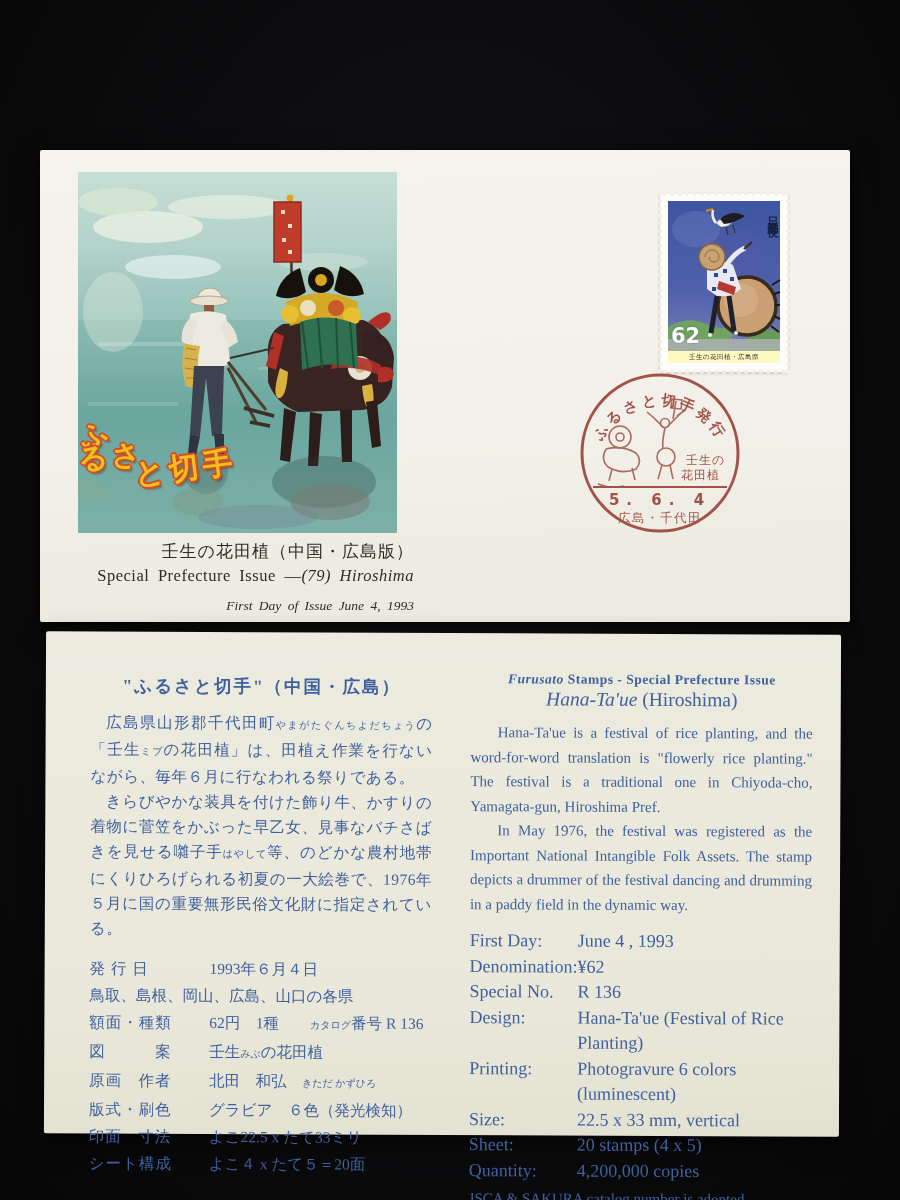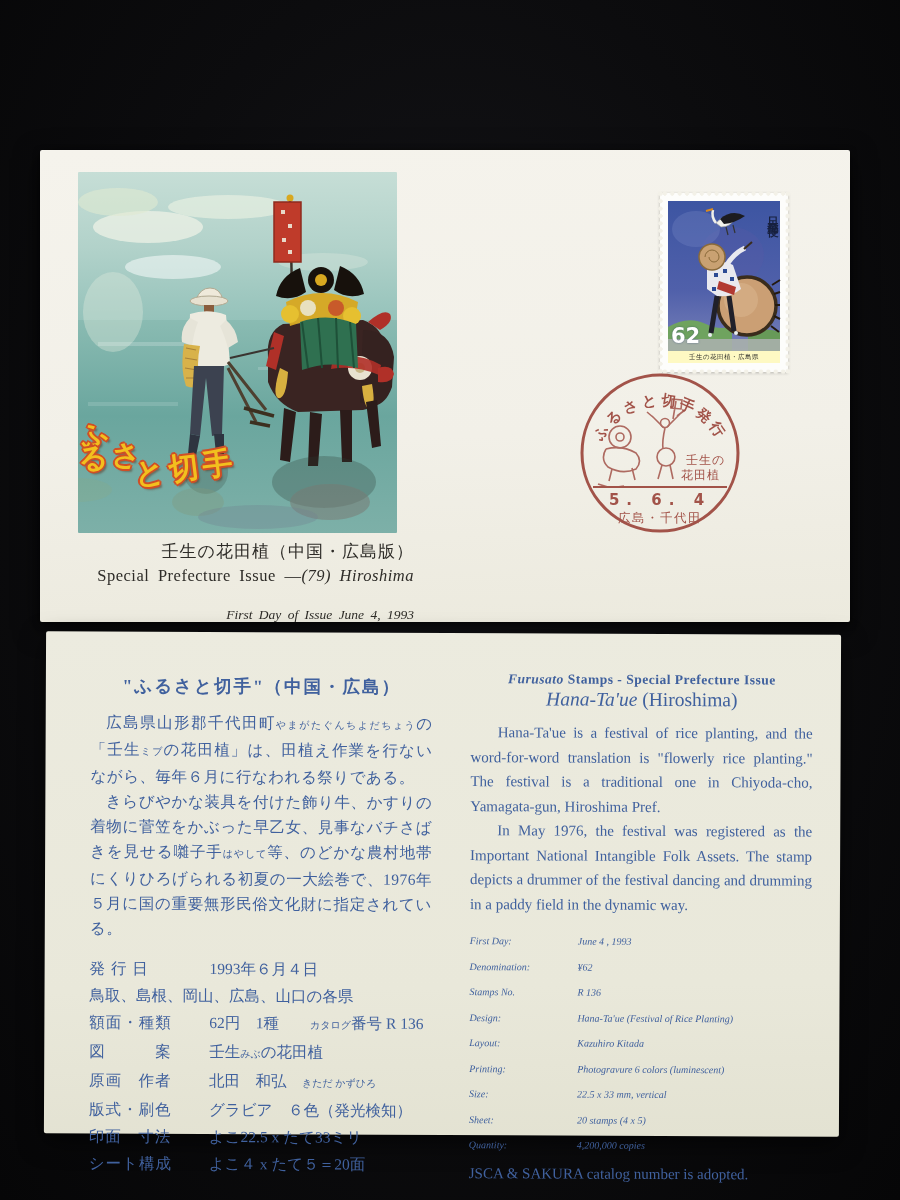--- a/index.html
+++ b/index.html
@@ -29,21 +29,21 @@
     text-shadow:-2px 0 #cf4f26,2px 0 #cf4f26,0 -2px #cf4f26,0 2px #cf4f26,
      -1px -1px #cf4f26,1px 1px #cf4f26,-1px 1px #cf4f26,1px -1px #cf4f26, 2px 3px 2px rgba(90,30,10,.45);}
   .logo .l1{font-size:27px;transform:rotate(-14deg);display:inline-block;margin-left:4px;}
   .logo .l2{font-size:29px;transform:rotate(-5deg);display:block;margin:-9px 0 0 2px;letter-spacing:3px;}
   .logo .l3{font-size:30px;transform:rotate(-7deg);display:block;margin:-14px 0 0 58px;letter-spacing:4px;}
   
   .caption{position:absolute;left:14px;top:390px;width:360px;text-align:right;color:#2e2c28;}
   .cap-jp{font-size:17px;letter-spacing:1px;}
   .cap-en{font-size:16.5px;margin-top:3px;word-spacing:4px;letter-spacing:.5px;}
   .cap-en i{font-style:italic;}
-  .cap-date{font-size:13.5px;font-style:italic;margin-top:21px;word-spacing:3px;}
+  .cap-date{font-size:13.5px;font-style:italic;margin-top:12px;word-spacing:3px;}
   
   .stamp{position:absolute;left:620px;top:43px;width:128px;height:179px;background:#fdfdfb;
     box-shadow:0 1px 3px rgba(0,0,0,.25);}
   .perf{position:absolute;background-image:radial-gradient(circle,#f3f1e8 2.1px,rgba(0,0,0,0) 2.5px);
     background-size:7.4px 7.4px;background-position:center;}
   .perf.t{left:-2px;right:-2px;top:-3.5px;height:7.4px;}
   .perf.b{left:-2px;right:-2px;bottom:-3.5px;height:7.4px;}
   .perf.l{top:-2px;bottom:-2px;left:-3.5px;width:7.4px;}
   .perf.r{top:-2px;bottom:-2px;right:-3.5px;width:7.4px;}
   .stamp-country{position:absolute;right:9px;top:15px;writing-mode:vertical-rl;
@@ -68,21 +68,21 @@
   .rows{margin-top:14px;}
   .row{display:flex;font-size:15.5px;line-height:27px;}
   .row .rl{width:120px;flex:none;letter-spacing:1px;}
   .row .rv{flex:1;}
   .ehead1{font-size:13.5px;text-align:center;font-weight:bold;letter-spacing:.5px;}
   .ehead1 i{}
   .ehead2{font-size:19.5px;text-align:center;margin-top:1px;margin-bottom:10px;}
   .ehead2 i{font-style:italic;}
   p.en{font-size:15px;line-height:24.5px;margin:0;text-indent:1.8em;text-align:justify;}
   .en-rows{margin-top:12px;}
-  .en-rows .row{font-size:10px;line-height:25.5px;font-style:italic;}
+  .en-rows .row{font-size:18px;line-height:25.5px;}
   .en-rows .row .rl{width:108px;letter-spacing:0;}
   .efoot{font-size:15px;line-height:24px;margin-top:3px;}
 </style>
 </head>
 <body>
 
 <div class="envelope">
 
   <div class="cachet">
     <svg width="319" height="361" viewBox="0 0 319 361">
@@ -314,32 +314,28 @@
     <div class="rows en-rows">
         <div class="row">
           <span class="rl">First Day:</span>
           <span class="rv">June 4 , 1993</span>
         </div>
         <div class="row">
           <span class="rl">Denomination:</span>
           <span class="rv">¥62</span>
         </div>
         <div class="row">
-          <span class="rl">Stamps No.</span>
+          <span class="rl">Special No.</span>
           <span class="rv">R 136</span>
         </div>
         <div class="row">
           <span class="rl">Design:</span>
           <span class="rv">Hana-Ta'ue (Festival of Rice Planting)</span>
         </div>
         <div class="row">
-          <span class="rl">Layout:</span>
-          <span class="rv">Kazuhiro Kitada</span>
-        </div>
-        <div class="row">
           <span class="rl">Printing:</span>
           <span class="rv">Photogravure 6 colors (luminescent)</span>
         </div>
         <div class="row">
           <span class="rl">Size:</span>
           <span class="rv">22.5 x 33 mm, vertical</span>
         </div>
         <div class="row">
           <span class="rl">Sheet:</span>
           <span class="rv">20 stamps (4 x  5)</span>

